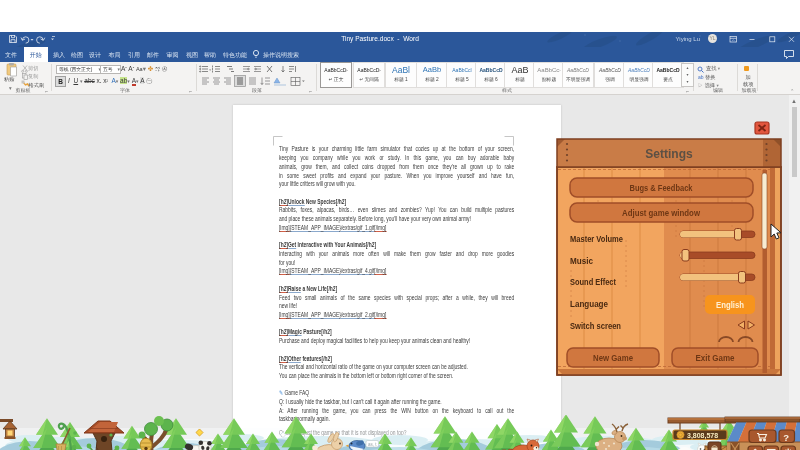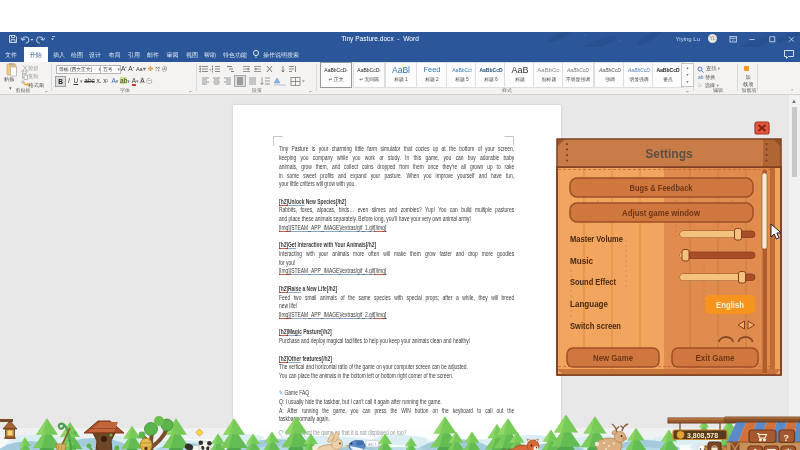--- a/index.html
+++ b/index.html
@@ -202,21 +202,21 @@
       </div>
     <div class="scard" style="left:353px;">
         <div class="samp" style="font-size:5px;color:#222;">AaBbCcD<span style="font-size:4px;">›</span></div>
         <div class="slab">↵ 无间隔</div>
       </div>
     <div class="scard" style="left:385px;">
         <div class="samp" style="font-size:8.5px;color:#2e74b5;">AaBl</div>
         <div class="slab">标题 1</div>
       </div>
     <div class="scard" style="left:416px;">
-        <div class="samp" style="font-size:7.5px;color:#2e74b5;">Feed</div>
+        <div class="samp" style="font-size:7.5px;color:#2e74b5;">AaBb</div>
         <div class="slab">标题 2</div>
       </div>
     <div class="scard" style="left:446px;">
         <div class="samp" style="font-size:5px;color:#2e74b5;">AaBbCcl</div>
         <div class="slab">标题 5</div>
       </div>
     <div class="scard" style="left:475px;">
         <div class="samp" style="font-size:5px;font-weight:bold;color:#1f4d78;">AaBbCcD</div>
         <div class="slab">标题 6</div>
       </div>

